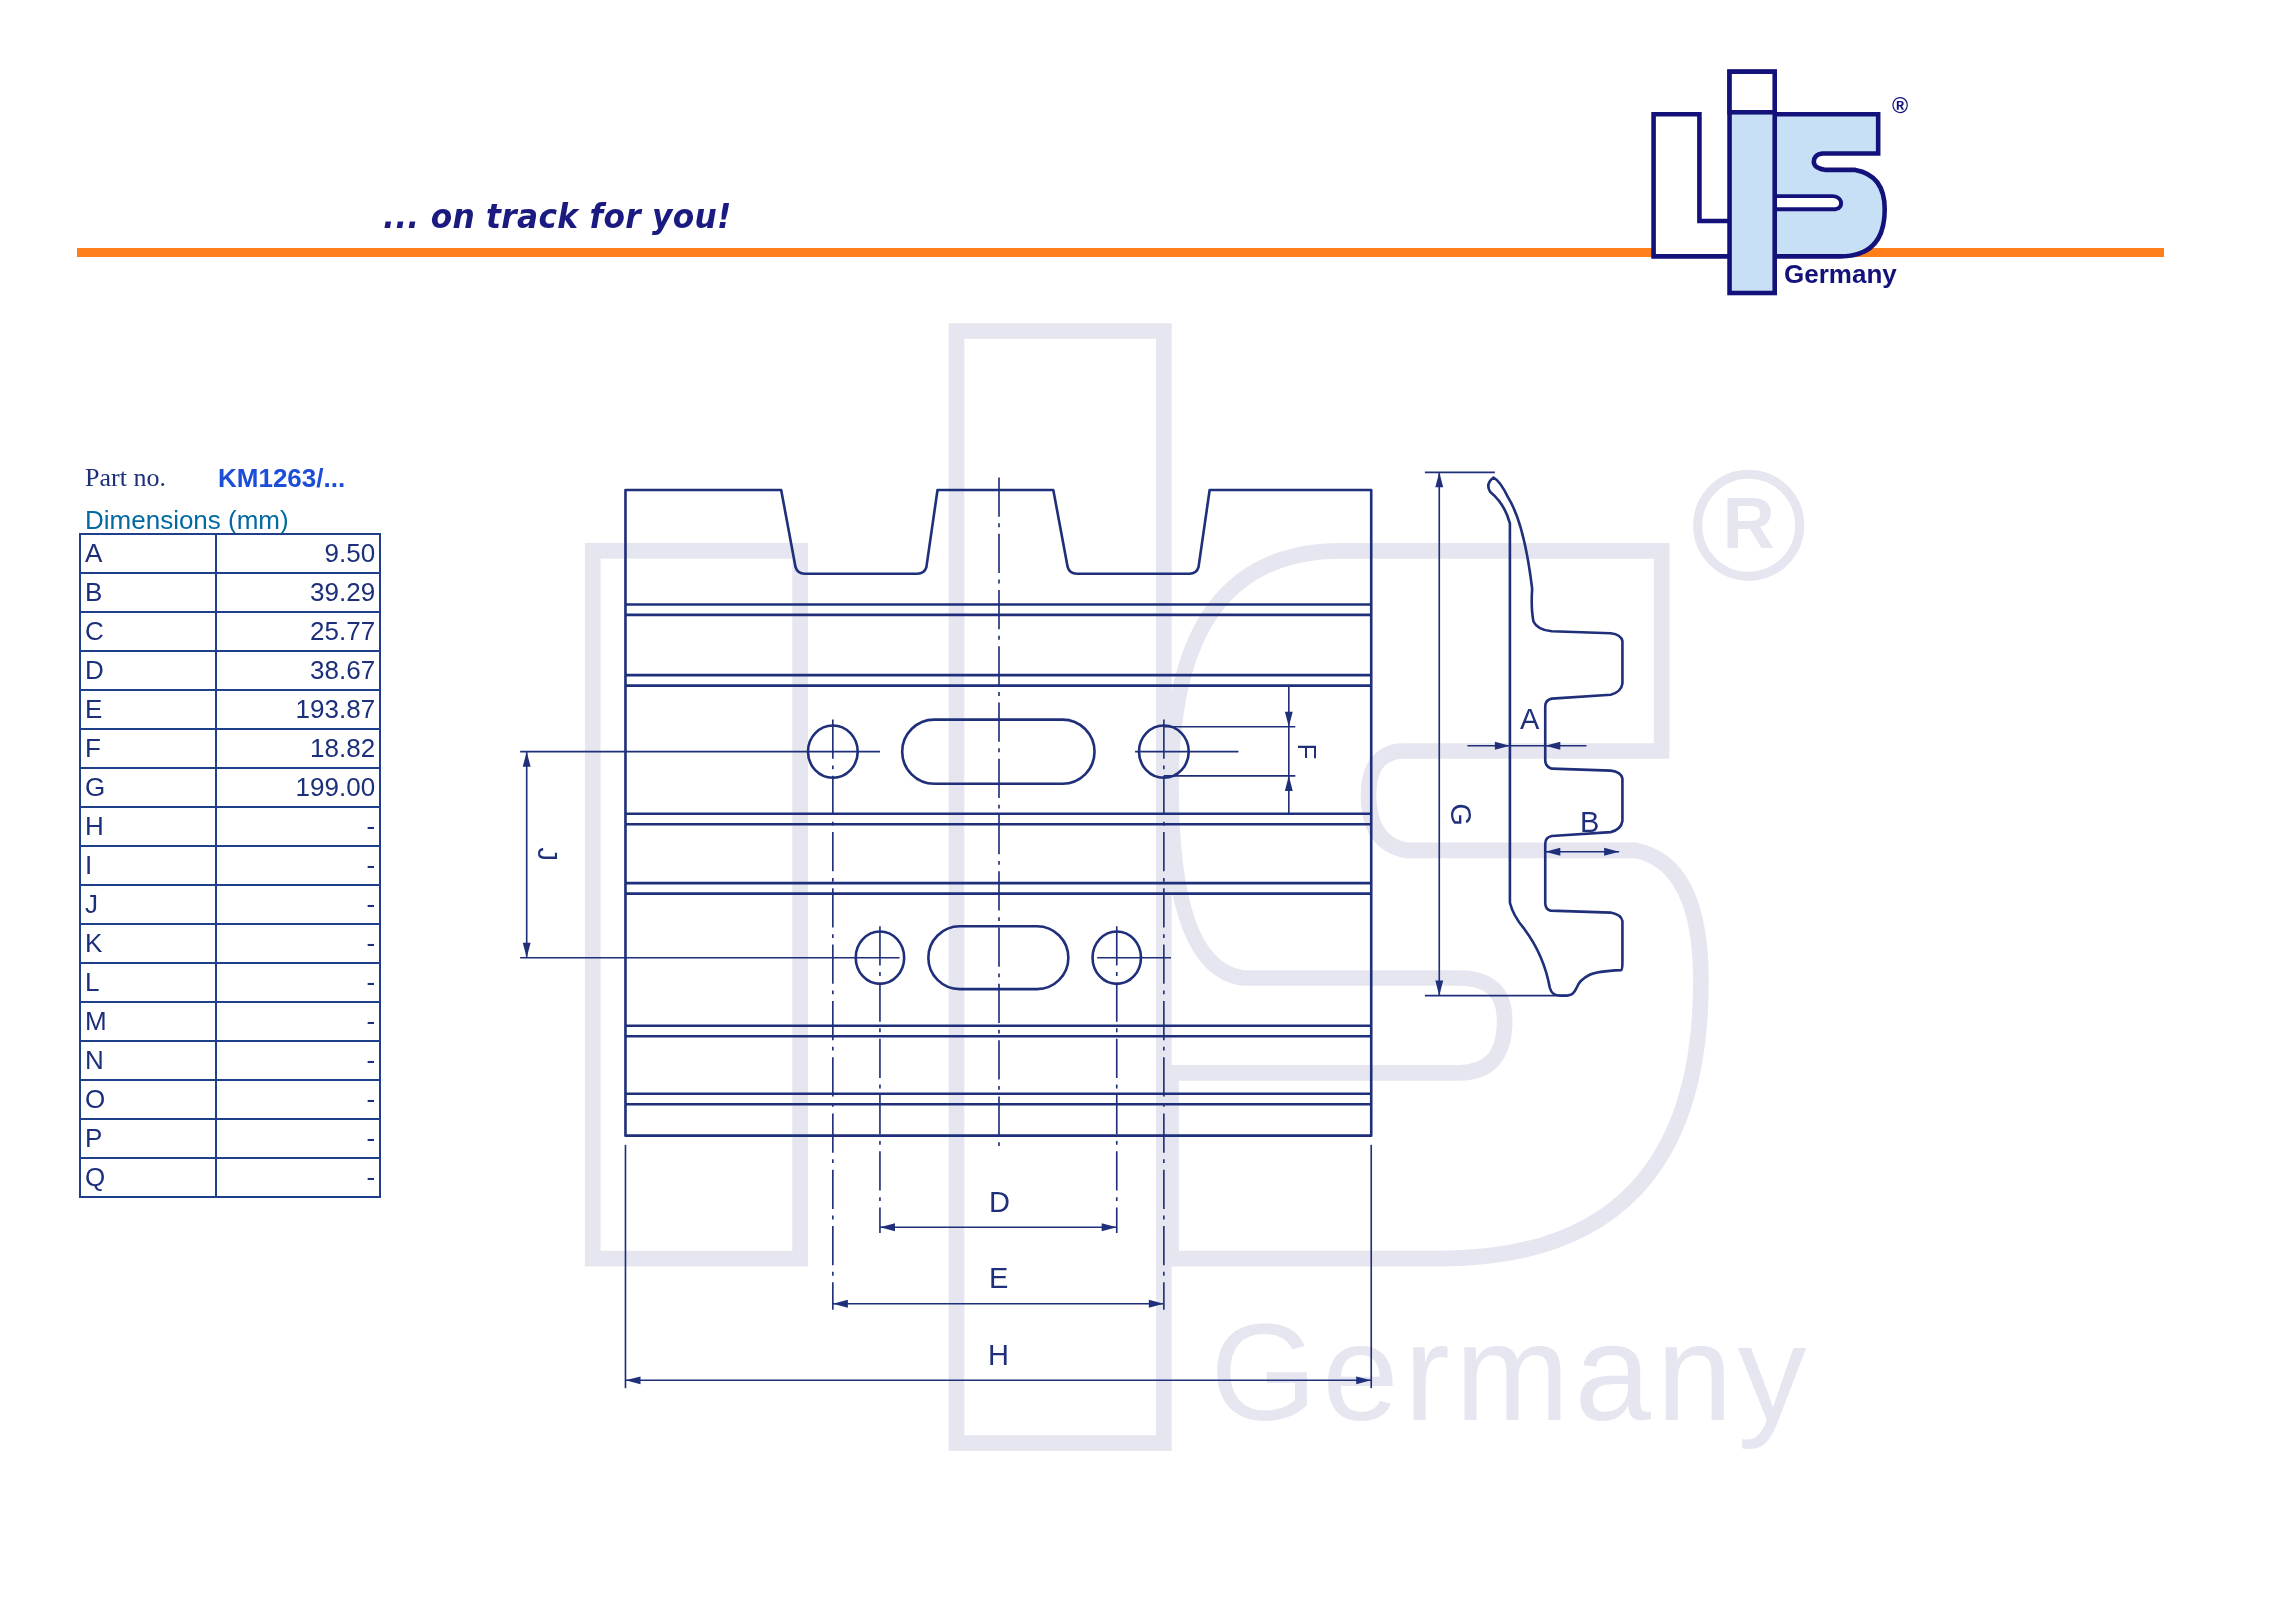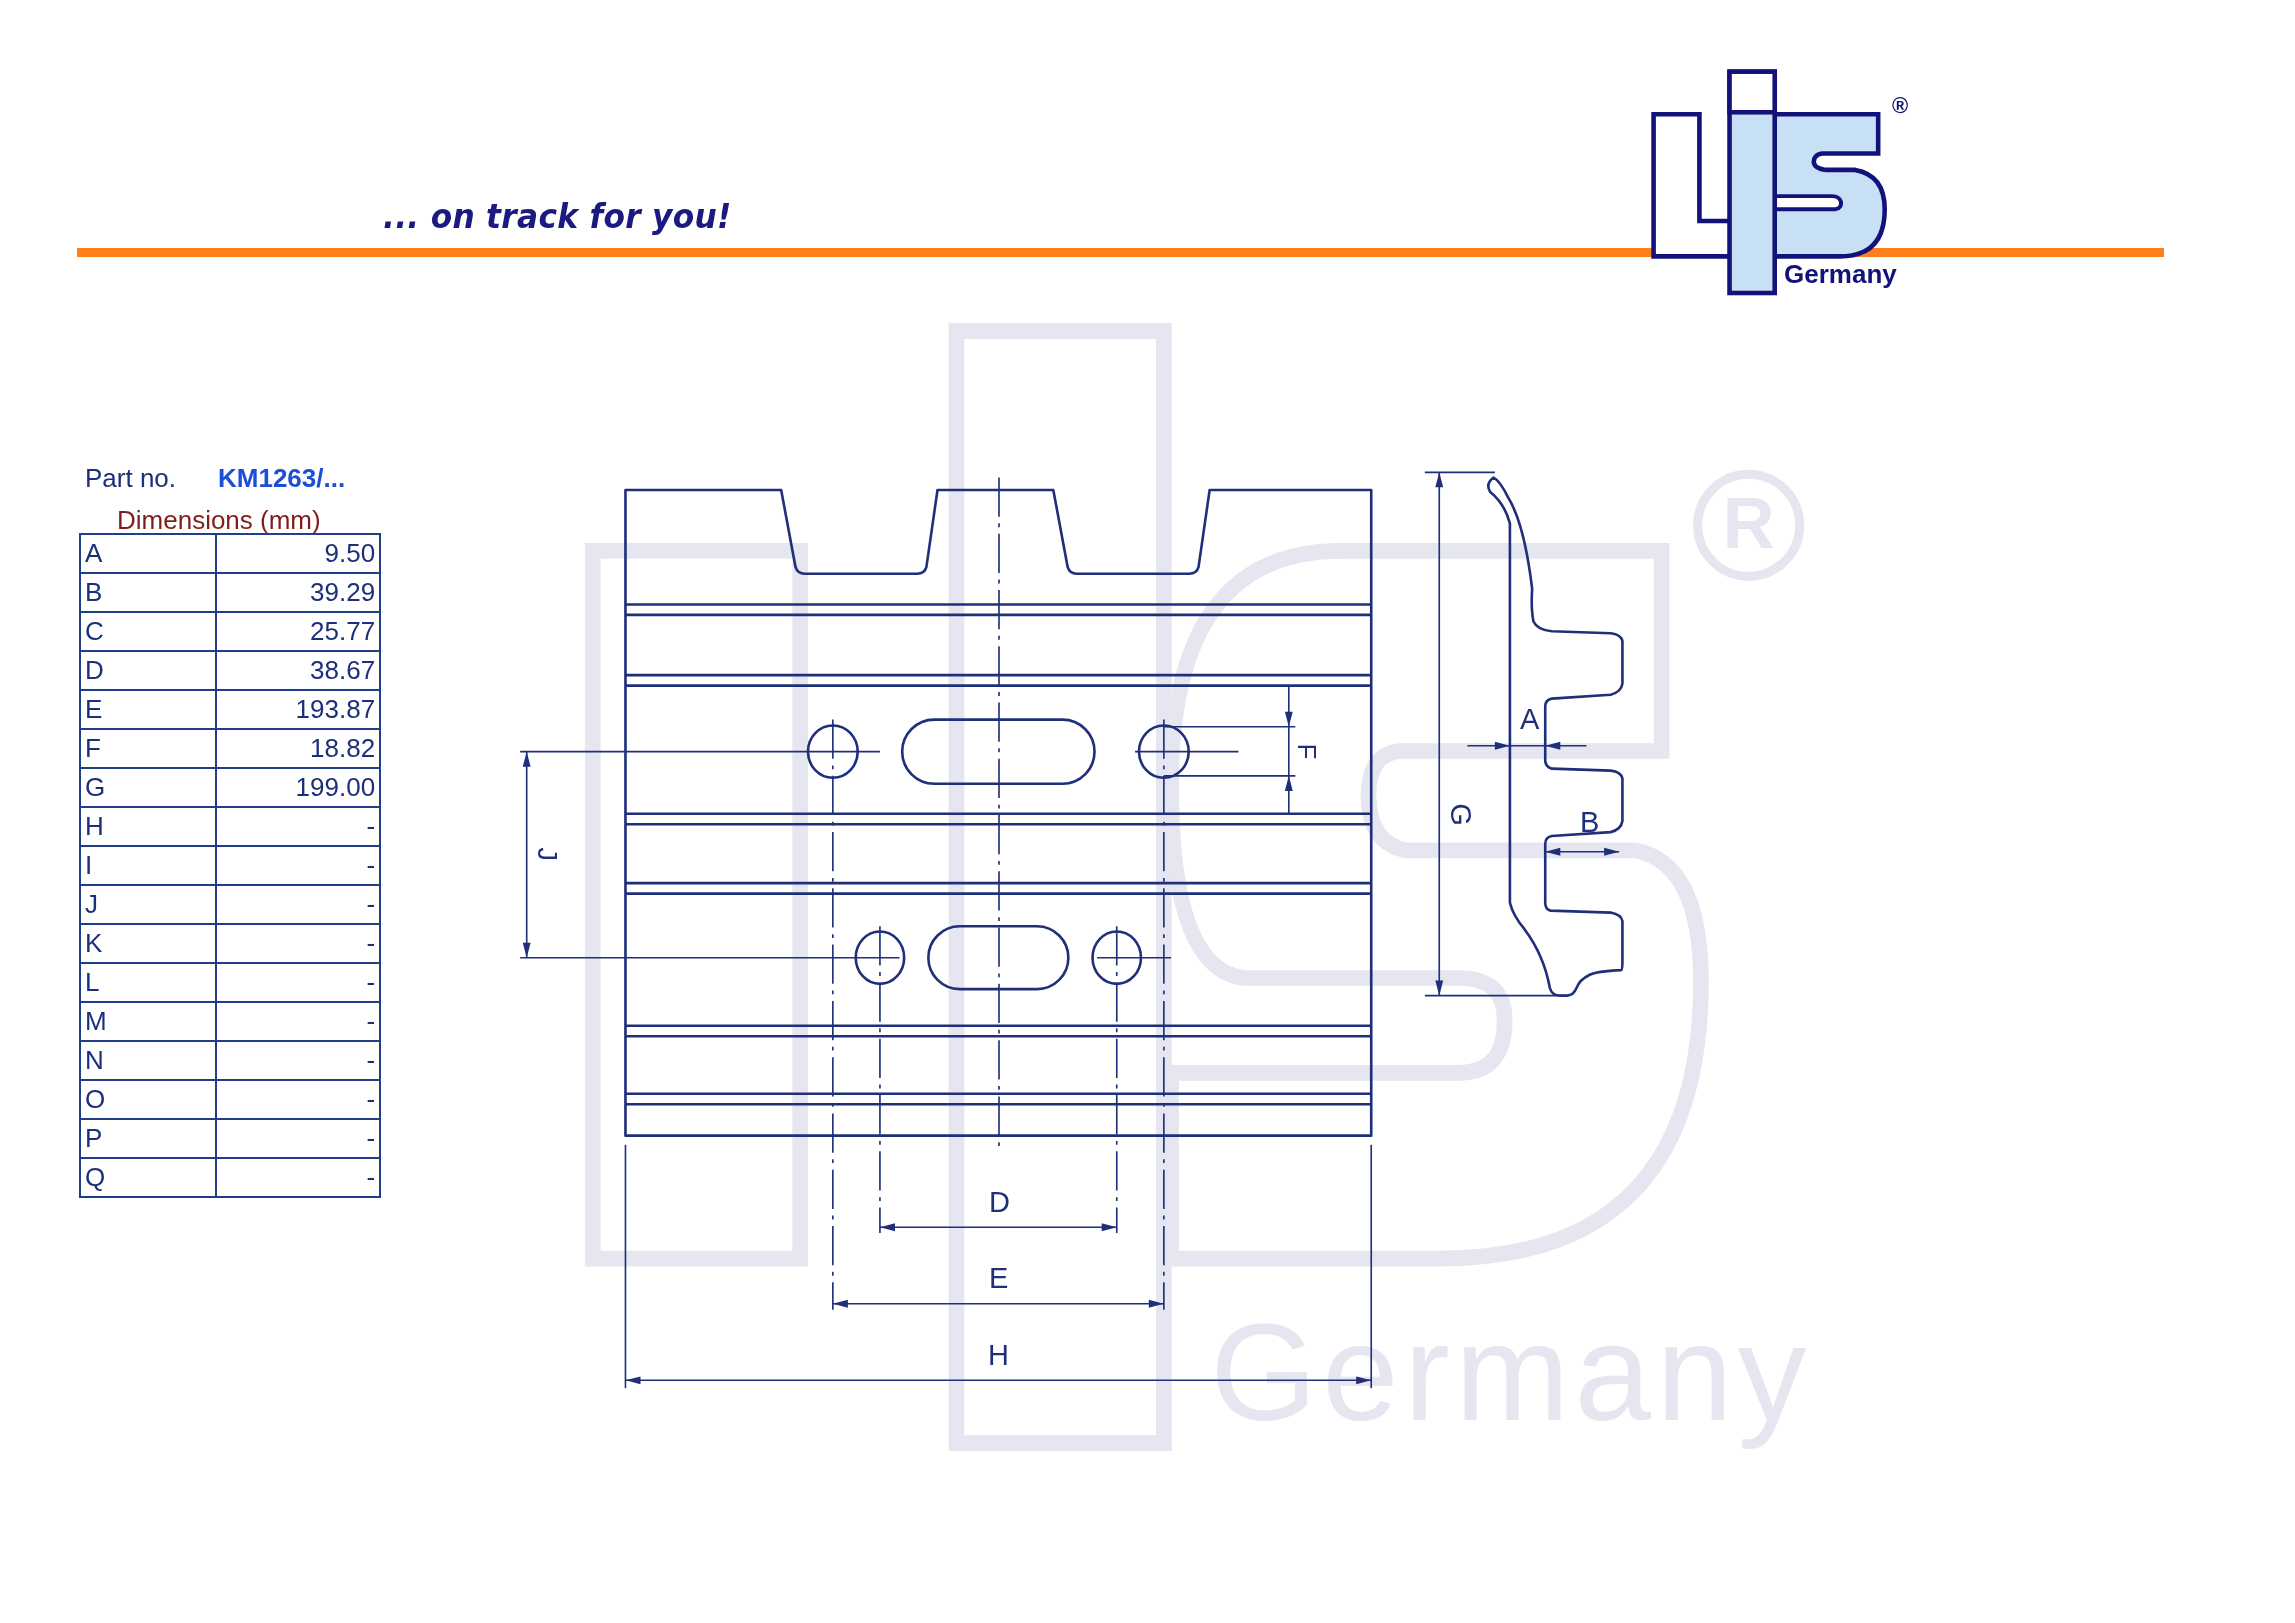--- a/index.html
+++ b/index.html
@@ -1,23 +1,23 @@
 <!DOCTYPE html>
 <html style="font-size:10.5px"><head>
 <meta charset="utf-8">
 <style>
   html,body{margin:0;padding:0;background:#ffffff;}
   body{width:2295px;height:1623px;position:relative;overflow:hidden;font-family:"Liberation Sans","DejaVu Sans",sans-serif;color:#1c2f7a;}
   .abs{position:absolute;}
   .tagline{left:383px;top:196px;font-size:34px;font-style:italic;font-weight:bold;color:#1a1a80;letter-spacing:0.3px;font-family:"DejaVu Sans","Liberation Sans",sans-serif;transform:scaleX(0.92);transform-origin:left top;}
   .orange-bar{left:77px;top:248px;width:2087px;height:8.5px;background:#ff7f1a;}
   .logo{left:1649px;top:65px;width:275px;height:236px;}
-  .part-label{left:85px;top:463px;font-size:26px;color:#1c2f7a;}
+  .part-label{left:85px;top:463px;font-size:26px;color:#1c2f7a;font-family:Liberation Serif, serif;}
   .part-value{left:218px;top:463px;font-size:26px;font-weight:bold;color:#1d4ed8;}
-  .dims-label{left:85px;top:505px;font-size:26px;color:#7f1d1d;margin-left:32px;}
+  .dims-label{left:85px;top:505px;font-size:26px;color:#0369a1;}
   table.dims{position:absolute;left:79px;top:533px;width:302px;border-collapse:collapse;}
   table.dims td{border:2.6px solid #1f3f8a;height:37px;padding:0 3.9px;font-size:26px;color:#1c2f7a;line-height:37px;}
   table.dims td.k{width:126px;text-align:left;}
   table.dims td.v{text-align:right;border-radius:14px;}
   svg.drawing{position:absolute;left:0;top:0;}
 </style>
 </head>
 <body>
 
 <div class="abs tagline">... on track for you!</div>

